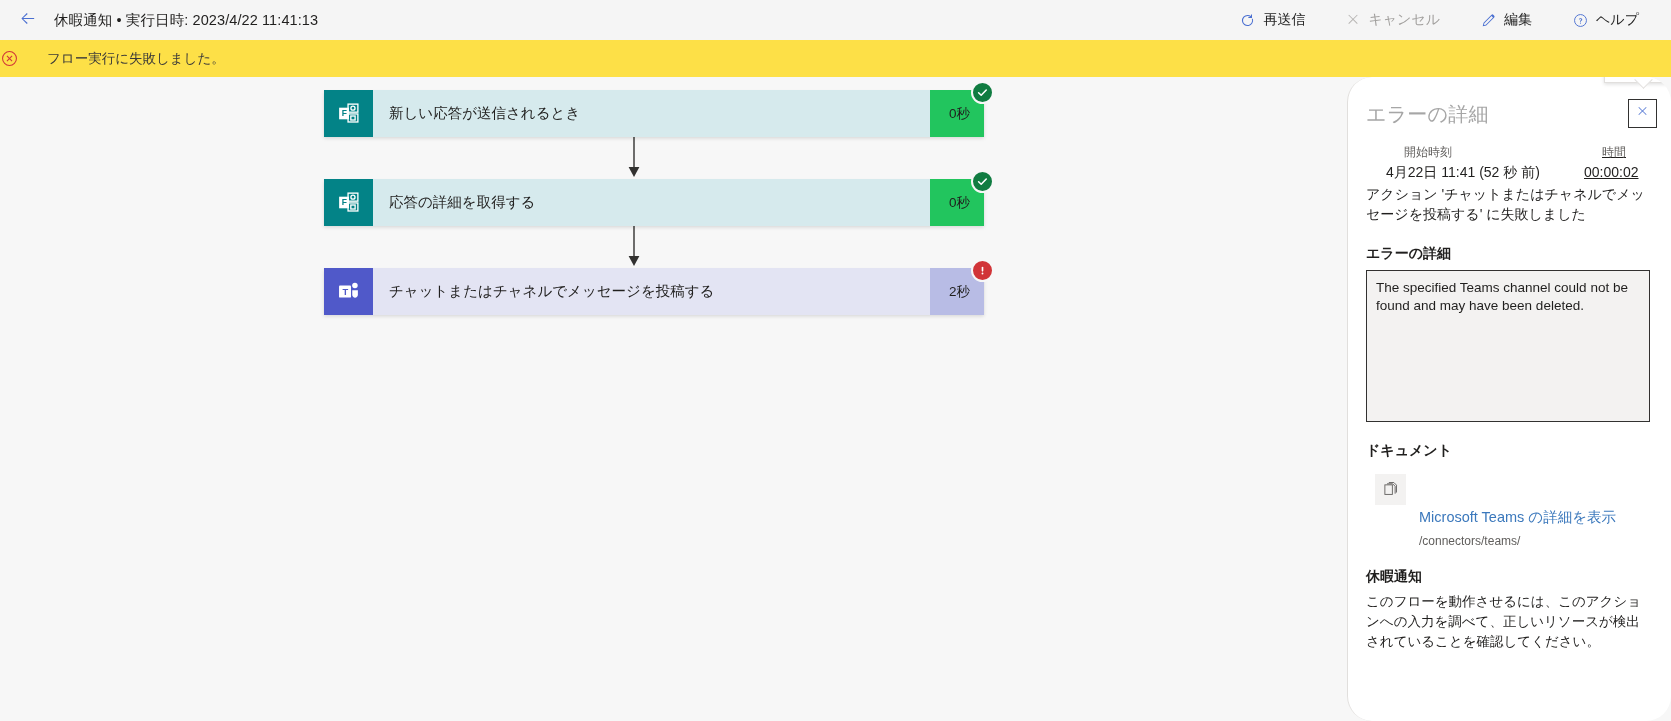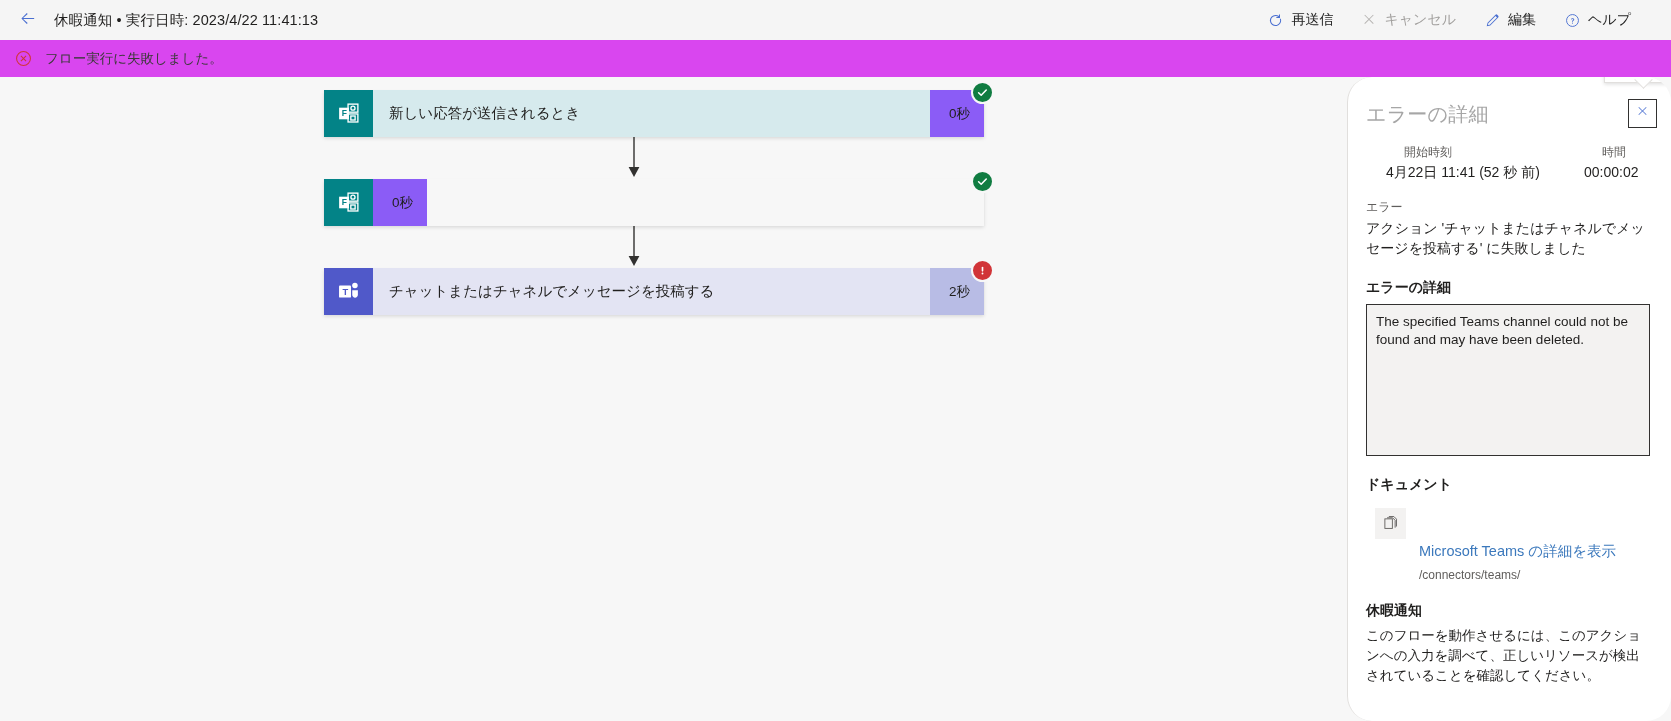--- a/index.html
+++ b/index.html
@@ -23,21 +23,21 @@
     background: #f7f7f7;
   }
 
   
   .header {
     height: 40px;
     min-height: 40px;
     background: #f5f5f5;
     display: flex;
     align-items: center;
-    padding: 0 28px 0 12px;
+    padding: 0 20px 0 12px;
     box-sizing: border-box;
   }
   .back-btn {
     width: 30px;
     height: 30px;
     display: flex;
     align-items: center;
     justify-content: center;
     cursor: pointer;
     flex: 0 0 auto;
@@ -46,21 +46,21 @@
     font-size: 14.5px;
     color: #201f1e;
     margin-left: 12px;
     white-space: nowrap;
     letter-spacing: 0.1px;
   }
   .header-spacer { flex: 1 1 auto; }
   .cmd-bar {
     display: flex;
     align-items: center;
-    gap: 4px;
+    gap: 16px;
   }
   .cmd {
     display: flex;
     align-items: center;
     gap: 7px;
     padding: 6px 12px;
     font-size: 14px;
     color: #242424;
     cursor: pointer;
     white-space: nowrap;
@@ -68,25 +68,26 @@
     border: none;
     font-family: inherit;
   }
   .cmd.disabled { color: #a19f9d; cursor: default; }
   .cmd .glyph { display: flex; align-items: center; }
 
   
   .banner {
     height: 37px;
     min-height: 37px;
-    background: #d946ef;
-    display: flex;
-    align-items: center;
-    padding-left: 14px;
+    background: #fde047;
+    display: flex;
+    align-items: center;
+    padding-left: 0;
     box-sizing: border-box;
+    gap: 16px;
   }
   .banner-icon { flex: 0 0 auto; display: flex; align-items: center; }
   .banner-text {
     font-size: 13.5px;
     color: #3b3a39;
     margin-left: 12px;
   }
 
   
   .body-area {
@@ -138,21 +139,21 @@
     flex: 0 0 auto;
     min-width: 40px;
     display: flex;
     align-items: center;
     justify-content: flex-end;
     padding-right: 14px;
     font-size: 13.5px;
     color: #201f1e;
   }
   .node.succeeded .label { background: #d6eaed; }
-  .node.succeeded .duration { background: #8b5cf6; }
+  .node.succeeded .duration { background: #22c55e; }
   .node.succeeded .icon-box { background: #038387; }
   .node.failed .label { background: #e3e4f3; text-align: right; }
   .node.failed .duration { background: #b8bce5; }
   .node.failed .icon-box { background: #5059c9; }
 
   .status-badge {
     position: absolute;
     width: 19px;
     height: 19px;
     border-radius: 50%;
@@ -232,21 +233,21 @@
     border-right: 1px solid #e1dfdd;
     border-bottom: 1px solid #e1dfdd;
     transform: rotate(45deg) translate(-2px,-2px);
   }
 
   .meta-row {
     display: flex;
     margin-top: 16px;
   }
   .meta-col { flex: 1 1 auto; }
-  .meta-col.right { flex: 0 0 86px; text-align: left; }
+  .meta-col.right { flex: 0 0 86px; text-align: left; text-decoration: underline; }
   .meta-label {
     font-size: 12px;
     color: #605e5c;
     margin-bottom: 3px;
     padding-left: 38px;
   }
   .meta-value {
     font-size: 14px;
     color: #201f1e;
     margin-left: 20px;
@@ -425,20 +426,21 @@
           <div class="icon-box">
             <svg width="25" height="25" viewBox="0 0 28 28" aria-hidden="true">
               <rect x="3.5" y="7.5" width="11" height="13" fill="#ffffff"></rect>
               <text x="6.3" y="17.2" font-family="Liberation Sans, sans-serif" font-size="9.5" font-weight="bold" fill="#038387">F</text>
               <rect x="13.5" y="3.5" width="11" height="9" fill="none" stroke="#ffffff" stroke-width="1.5"></rect>
               <circle cx="19" cy="8" r="2.3" fill="none" stroke="#ffffff" stroke-width="1.5"></circle>
               <rect x="13.5" y="14.5" width="11" height="9" fill="none" stroke="#ffffff" stroke-width="1.5"></rect>
               <rect x="16.6" y="16.8" width="4.8" height="4.5" fill="none" stroke="#ffffff" stroke-width="1.5"></rect>
             </svg>
           </div>
+          <div class="label">応答の詳細を取得する</div>
           <div class="duration">0秒</div>
           <div class="status-badge ok">
             <svg width="13" height="13" viewBox="0 0 16 16" aria-hidden="true">
               <path d="M3.2 8.3 6.4 11.4l6.2-6.4" fill="none" stroke="#ffffff" stroke-width="1.9" stroke-linecap="round" stroke-linejoin="round"></path>
             </svg>
           </div>
         </div>
 
         <div class="connector">
           <svg width="16" height="42" viewBox="0 0 16 42" aria-hidden="true">
@@ -487,21 +489,20 @@
         <div class="meta-col">
           <div class="meta-label">開始時刻</div>
           <div class="meta-value">4月22日 11:41 (52 秒 前)</div>
         </div>
         <div class="meta-col right">
           <div class="meta-label">時間</div>
           <div class="meta-value">00:00:02</div>
         </div>
       </div>
 
-      <div class="err-label">エラー</div>
       <div class="err-msg">アクション 'チャットまたはチャネルでメッセージを投稿する' に失敗しました</div>
 
       <div class="section-head">エラーの詳細</div>
       <textarea class="err-box" readonly="" style="">The specified Teams channel could not be found and may have been deleted.</textarea>
 
       <div class="section-head">ドキュメント</div>
 
       <div class="doc-item">
         <div class="doc-icon">
           <svg width="18" height="18" viewBox="0 0 20 20" aria-hidden="true">

